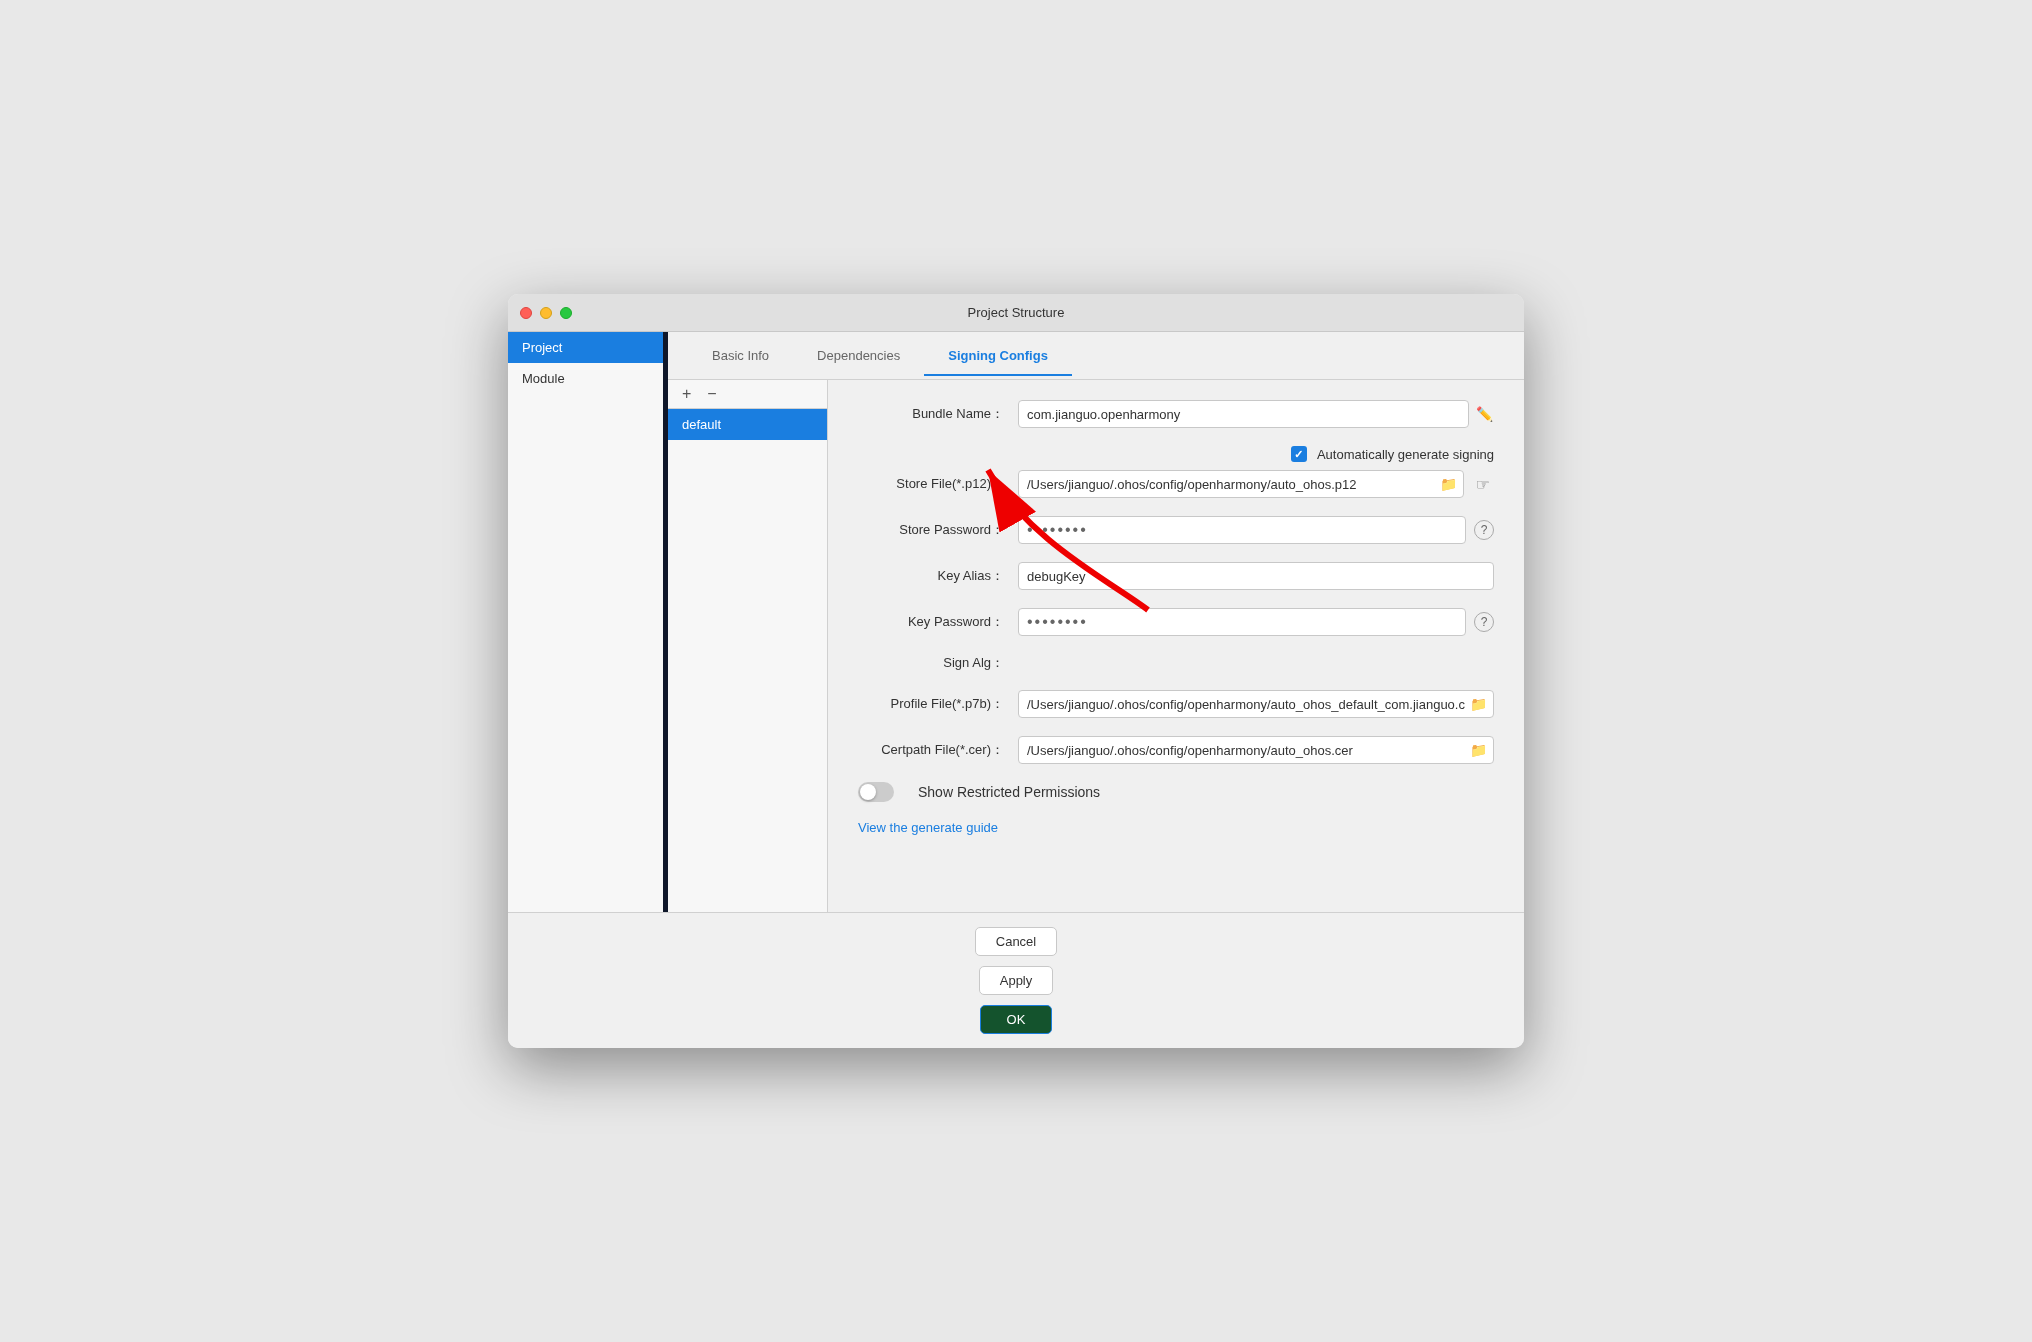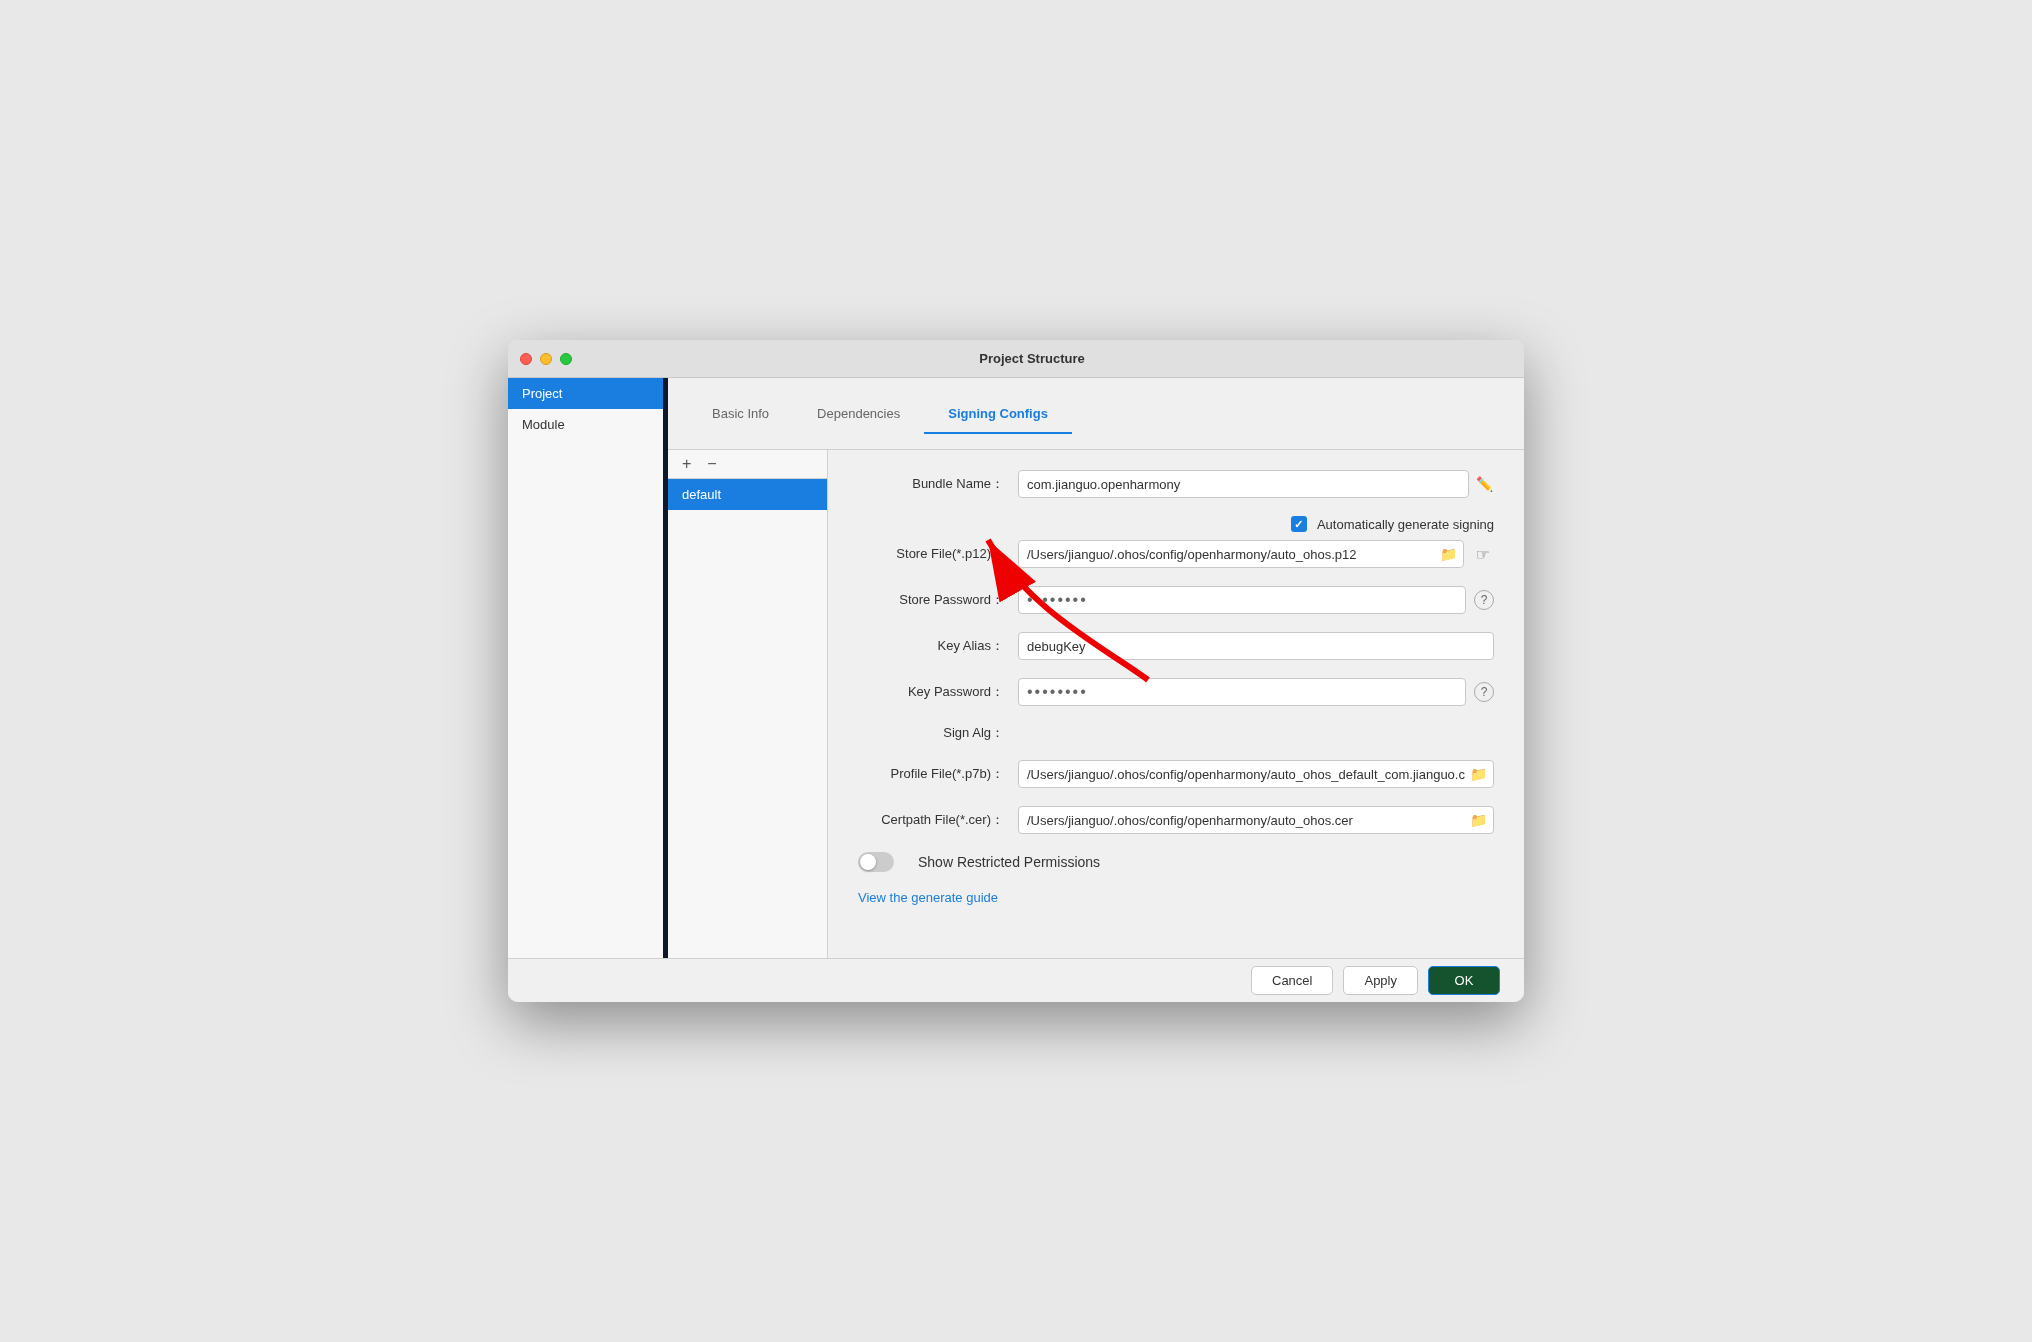--- a/index.html
+++ b/index.html
@@ -41,23 +41,22 @@
       cursor: pointer;
     }
     .tl-close { background: #ff5f57; border: 1px solid #e0443e; }
     .tl-minimize { background: #febc2e; border: 1px solid #d4a017; }
     .tl-maximize { background: #28c840; border: 1px solid #1aad2a; }
     .window-title {
       position: absolute;
       left: 50%;
       transform: translateX(-50%);
       font-size: 13px;
-      font-weight: 700;
-      color: #333;
-      margin-left: 16px;
+      font-weight: 400;
+      color: #333;
     }
     .window-body {
       display: flex;
       flex: 1;
     }
     
     .sidebar {
       width: 160px;
       background: #f7f7f7;
       border-right: 5px solid #0f172a;
@@ -79,21 +78,21 @@
     .main-content {
       flex: 1;
       display: flex;
       flex-direction: column;
     }
     
     .tabs {
       display: flex;
       background: #f0f0f0;
       border-bottom: 1px solid #d0d0d0;
-      padding: 16px 20px;
+      padding: 4px 20px;
     }
     .tab {
       padding: 12px 24px;
       cursor: pointer;
       font-size: 13px;
       color: #666;
       position: relative;
     }
     .tab.active {
       color: #1a7ee0;
@@ -268,25 +267,26 @@
     .operation-guide-link {
       color: #1a7ee0;
       font-size: 13px;
       cursor: pointer;
       text-decoration: none;
     }
     
     .bottom-bar {
       border-top: 1px solid #d0d0d0;
       background: #f0f0f0;
-      padding: 7px 24px;
+      padding: 14px 24px;
       display: flex;
       justify-content: flex-end;
       gap: 10px;
       align-items: center;
+      flex-direction: column;
     }
     .btn {
       padding: 6px 20px;
       border-radius: 5px;
       font-size: 13px;
       cursor: pointer;
       border: 1px solid #c8c8c8;
       background: white;
       color: #333;
       min-width: 72px;

